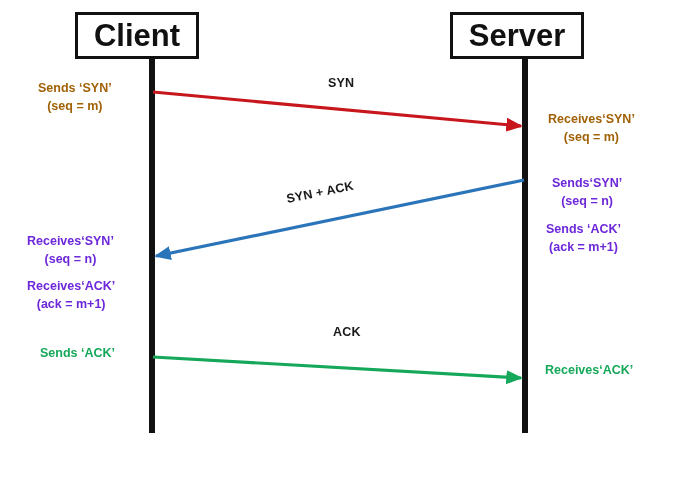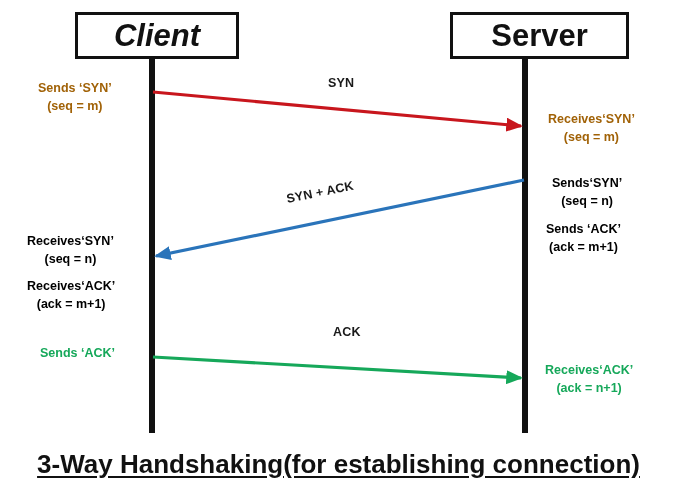--- a/index.html
+++ b/index.html
@@ -29,22 +29,22 @@
     align-items: center;
     justify-content: center;
   }
   .node-box .node-label {
     font-size: 31px;
     font-weight: bold;
     color: #111111;
     letter-spacing: 0px;
     line-height: 1;
   }
-  #client-box { left: 75px;  top: 12px; width: 164px; height: 47px; font-style: italic; }
-  #server-box { left: 450px; top: 12px; width: 179px; height: 47px; }
+  #client-box { left: 75px;  top: 12px; width: 124px; height: 47px; }
+  #server-box { left: 450px; top: 12px; width: 134px; height: 47px; }
 
   
   .lifeline {
     position: absolute;
     width: 6px;
     background: #111111;
     top: 57px;
     height: 376px;
   }
   #client-lifeline { left: 149px; }
@@ -63,21 +63,21 @@
   .note {
     position: absolute;
     font-size: 12.5px;
     font-weight: bold;
     line-height: 1.45;
     white-space: nowrap;
   }
   .note .ln { display: block; }
   .note.center { text-align: center; }
   .red   { color: #a16207; }
-  .blue  { color: #000000; }
+  .blue  { color: #6d28d9; }
   .green { color: #16a85a; }
 
   
   .arrow-label {
     position: absolute;
     font-size: 12.5px;
     font-weight: bold;
     color: #1a1a1a;
     white-space: nowrap;
     letter-spacing: 0.2px;
@@ -173,18 +173,16 @@
     <span class="ln">(seq = n)</span>
   </div>
 
   <div class="note center blue" style="left:546px; top:220px;">
     <span class="ln">Sends ‘ACK’</span>
     <span class="ln">(ack = m+1)</span>
   </div>
 
   <div class="note center green" style="left:545px; top:361px;">
     <span class="ln">Receives‘ACK’</span>
-    <span class="ln">(ack = n+1)</span>
   </div>
 
-  <div id="caption">3-Way Handshaking(for establishing connection)</div>
 
 </div>
 
 </body></html>

